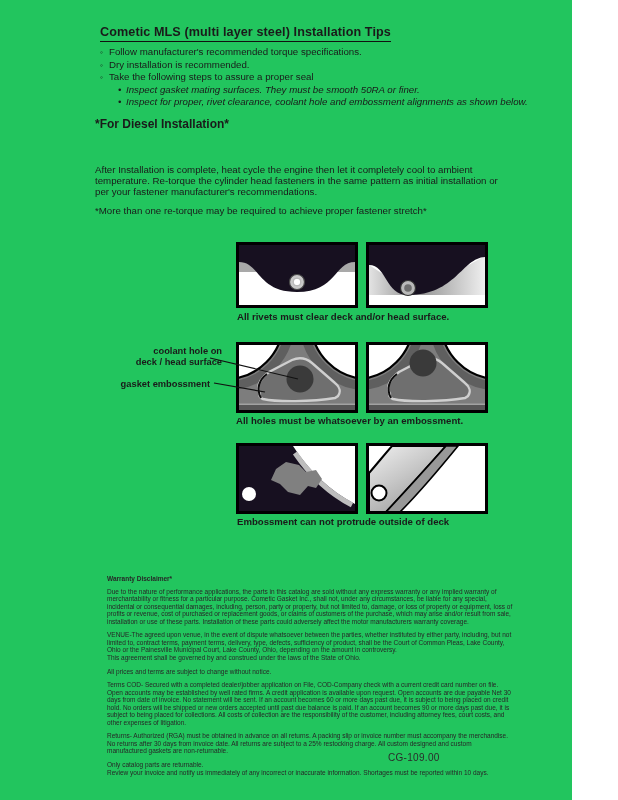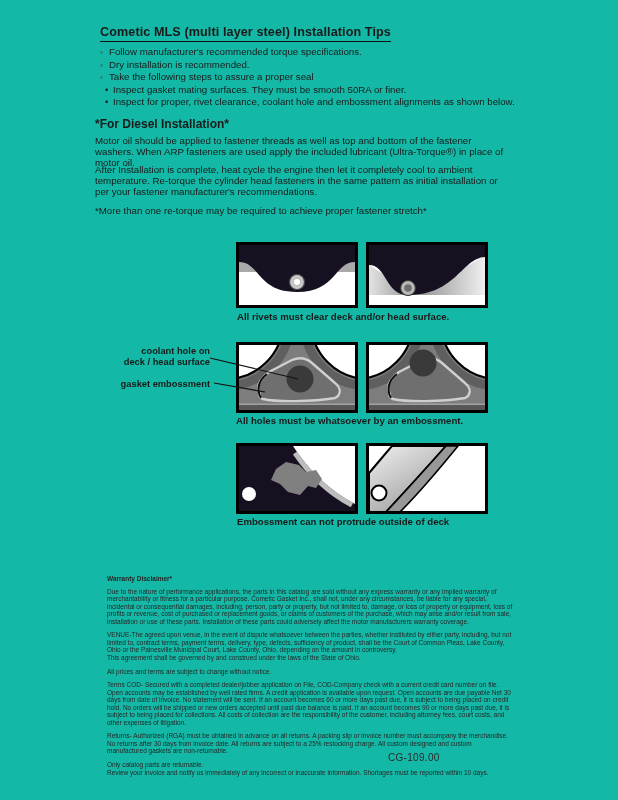--- a/index.html
+++ b/index.html
@@ -1,22 +1,22 @@
 <!DOCTYPE html>
 <html><head>
 <meta charset="utf-8">
 <style>
   * { box-sizing: border-box; }
   body { margin:0; background:#ffffff; font-family:"Liberation Sans","DejaVu Sans",sans-serif; }
-  .page { position:relative; width:618px; height:800px; background:#14b8a6; color:#1a1a1a; overflow:hidden; }
+  .page { position:relative; width:572px; height:800px; background:#22c55e; color:#1a1a1a; overflow:hidden; }
   .abs { position:absolute; }
   .title { left:100px; top:25px; font-size:12.6px; font-weight:bold; border-bottom:1.6px solid #111; padding-bottom:2px; letter-spacing:.1px; }
   .bullets { left:88px; top:46px; font-size:9.7px; line-height:11.7px; width:436px; }
   .bullets .row { white-space:nowrap;margin-left:12px; }
-  .bullets .sub { margin-left:17px; }
+  .bullets .sub { margin-left:30px;font-style:italic; }
   .marker { display:inline-block; width:9px; font-size:8.5px; }
   .marker.dot { width:8px; font-size:9.5px; }
   .h-bold { left:95px; top:117px; font-size:12px; font-weight:bold; }
   .para { font-size:9.7px; line-height:10.9px; width:410px; left:95px; }
   .p1 { top:136px; } .p2 { top:165px; } .p3 { top:206px; }
   .dlabel { width:122px; text-align:center; font-size:12.8px; letter-spacing:.8px; color:#101010;margin-top:40px; }
   .fig { width:122px; }
   .caption { font-size:9.6px; font-weight:bold; line-height:11.5px; }
   .ann { font-weight:bold; font-size:9.3px; line-height:10.8px; text-align:right; width:92px; left:118px; }
   .legal { left:107px; top:575px; width:406px; font-size:6.5px; line-height:7.4px; color:#272727; }
@@ -35,21 +35,20 @@
 
   <div class="abs bullets">
     <div class="row"><span class="marker">◦</span><span>Follow manufacturer's recommended torque specifications.</span></div>
     <div class="row"><span class="marker">◦</span><span>Dry installation is recommended.</span></div>
     <div class="row"><span class="marker">◦</span><span>Take the following steps to assure a proper seal</span></div>
     <div class="row sub"><span class="marker dot">•</span><span>Inspect gasket mating surfaces.  They must be smooth 50RA or finer.</span></div>
     <div class="row sub"><span class="marker dot">•</span><span>Inspect for proper, rivet clearance, coolant hole and embossment alignments as shown below.</span></div>
   </div>
 
   <div class="abs h-bold">*For Diesel Installation*</div>
-  <div class="abs para p1">Motor oil should be applied to fastener threads as well as top and bottom of the fastener washers. When ARP fasteners are used apply the included lubricant (Ultra-Torque®) in place of motor oil.</div>
   <div class="abs para p2">After Installation is complete, heat cycle the engine then let it completely cool to ambient temperature. Re-torque the cylinder head fasteners in the same pattern as initial installation or per your fastener manufacturer's recommendations.</div>
   <div class="abs para p3">*More than one re-torque may be required to achieve proper fastener stretch*</div>
 
   <div class="abs dlabel" style="left:236px; top:228px;">RIGHT</div>
   <div class="abs dlabel" style="left:366px; top:228px;">WRONG</div>
 
   <div class="abs fig" style="left:236px; top:242px;">
     <svg viewBox="0 0 122 66" width="122" height="66">
       <rect x="1.5" y="1.5" width="119" height="63" fill="#ffffff" stroke="#000000" stroke-width="3"></rect>
       <rect x="3" y="19" width="116" height="11" fill="#a9a9a9"></rect>
@@ -79,21 +78,21 @@
       <circle cx="42" cy="46" r="7.5" fill="#b9b9b9" stroke="#333333" stroke-width="1.2"></circle>
       <circle cx="42" cy="46" r="3.8" fill="#6e6e6e"></circle>
     </svg>
   </div>
 
   <div class="abs caption" style="left:237px; top:311px;">All rivets must clear deck and/or head surface.</div>
 
   <div class="abs dlabel" style="left:236px; top:328px;">RIGHT</div>
   <div class="abs dlabel" style="left:366px; top:328px;">WRONG</div>
 
-  <div class="abs ann" style="top:346px;">
+  <div class="abs ann" style="top:346px;margin-left:12px;">
     <div>coolant hole on</div>
     <div>deck / head surface</div>
   </div>
   <div class="abs ann" style="top:379px;">gasket embossment</div>
 
   <div class="abs fig" style="left:236px; top:342px;">
     <svg viewBox="0 0 122 71" width="122" height="71">
       <defs>
           <clipPath id="c2a">
             <rect x="3" y="3" width="116" height="65"></rect>

